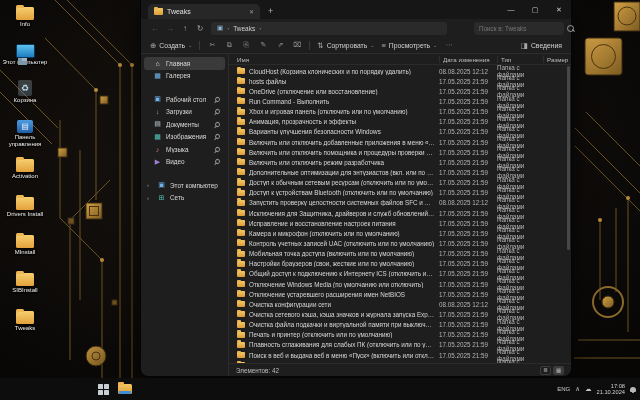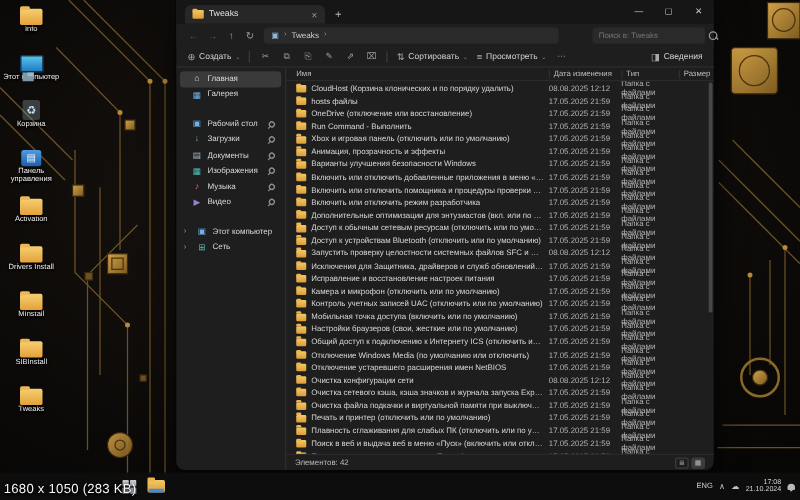--- a/index.html
+++ b/index.html
@@ -662,15 +662,14 @@
       <span class="tglyph">∧</span>
       <span class="tglyph">☁</span>
       <div class="clock">
         <div>17:08</div>
         <div>21.10.2024</div>
       </div>
       <span class="bell"></span>
     </div>
   </div>
 
-  <div class="caption">1680 x 1050 (283 KB)</div>
 
 </div>
 
 </body></html>

